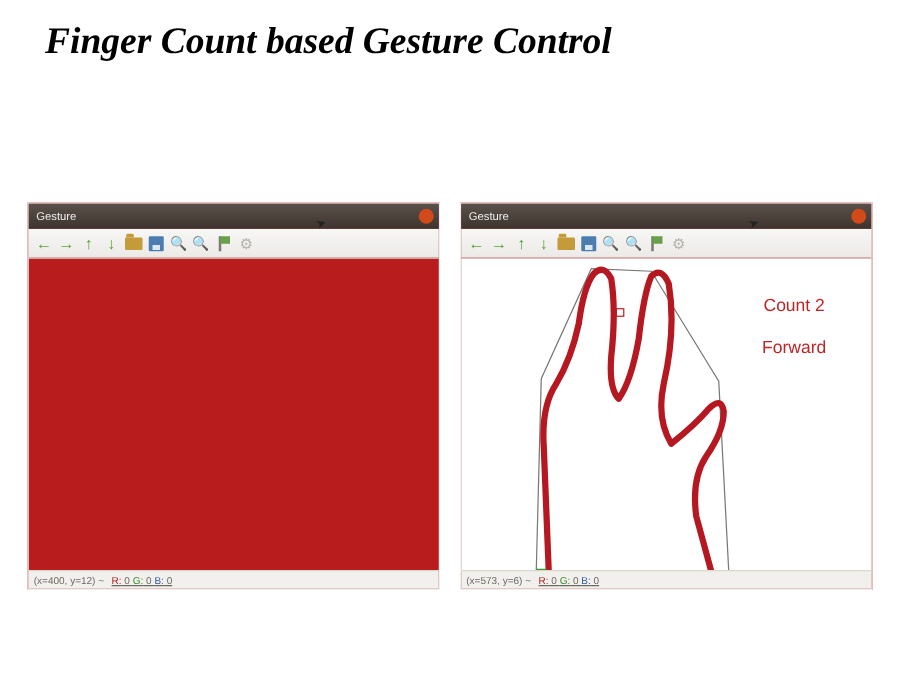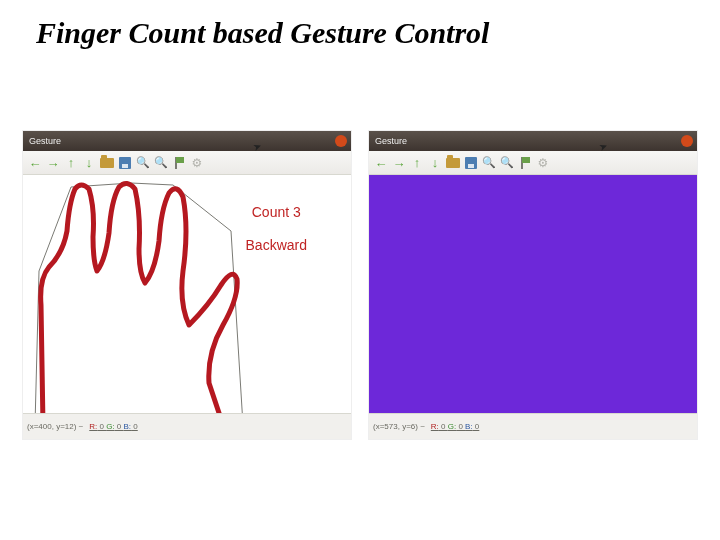--- a/index.html
+++ b/index.html
@@ -23,23 +23,24 @@
     top: 130px;
     left: 22px;
     right: 22px;
     display: flex;
     gap: 16px;
     justify-content: space-between;
   }
   .panel {
     width: 330px;
     height: 310px;
-    background: #6d28d9;
+    background: #b91c1c;
     position: relative;
     border: 1px solid #eee;
+    margin-top: 32px;
   }
   .panel-titlebar {
     height: 20px;
     background: linear-gradient(#5a514a, #3d342f);
     display: flex;
     align-items: center;
     padding: 0 6px;
     position: relative;
   }
   .panel-titlebar-text {
@@ -148,21 +149,21 @@
     top: 44px;
     left: 0;
     right: 0;
     bottom: 14px;
     background: #fff;
     overflow: hidden;
   }
   .panel-status {
     position: absolute;
     left: 0; right: 0; bottom: 0;
-    height: 26px;
+    height: 15px;
     background: #f1f0ed;
     border-top: 1px solid #d8d8d0;
     font-family: Arial, sans-serif;
     font-size: 8px;
     color: #6a6a62;
     display: flex;
     align-items: center;
     padding: 0 4px;
   }
   .panel-status .rgbo {
@@ -231,54 +232,20 @@
           <span class="zoom">🔍</span>
         </span>
       <span class="tb-icon">
           <span class="flag"></span>
         </span>
       <span class="tb-icon">
           <span class="gear">⚙</span>
         </span>
     </div>
 
-    <div class="panel-canvas">
-      <svg class="hand" width="330" height="260" viewBox="0 0 330 260">
-
-        <polyline points="12,250 16,96 48,12 108,8 150,10 208,56 220,250" fill="none" stroke="#7a7a74" stroke-width="1"></polyline>
-
-        <path d="M20 250
-                 L18 130
-                 Q16 104 26 92
-                 Q40 78 44 56
-                 Q46 28 52 14
-                 Q58 6 66 14
-                 Q72 34 70 62
-                 Q70 86 74 96
-                 Q82 86 86 58
-                 Q88 26 96 12
-                 Q104 4 112 14
-                 Q118 40 116 74
-                 Q116 98 122 108
-                 Q132 96 136 66
-                 Q138 34 146 18
-                 Q154 8 160 22
-                 Q166 54 160 96
-                 Q156 128 166 150
-                 Q186 130 198 110
-                 Q210 92 214 104
-                 Q216 122 200 150
-                 Q184 178 186 208
-                 L200 250" fill="none" stroke="#b51820" stroke-width="5" stroke-linejoin="round" stroke-linecap="round"></path>
-      </svg>
-      <div class="overlay-label" style="top:12px; right:44px;">
-        <span>Count 3</span><br>
-        <span>Backward</span>
-      </div>
-    </div>
 
     <div class="panel-status">
       <span>(x=400, y=12) ~</span>
       <span class="rgbo">
         <span class="r">R:</span> 0 <span class="g">G:</span> 0 <span class="b">B:</span> 0
       </span>
     </div>
   </div>
 
   <div class="panel">
@@ -313,20 +280,51 @@
           <span class="zoom">🔍</span>
         </span>
       <span class="tb-icon">
           <span class="flag"></span>
         </span>
       <span class="tb-icon">
           <span class="gear">⚙</span>
         </span>
     </div>
 
+    <div class="panel-canvas">
+      <svg class="hand" width="330" height="260" viewBox="0 0 330 260">
+
+        <polyline points="60,250 64,96 104,8 152,10 206,98 214,250" fill="none" stroke="#7a7a74" stroke-width="1"></polyline>
+
+        <rect x="124" y="40" width="6" height="6" fill="none" stroke="#c02424" stroke-width="1"></rect>
+
+        <path d="M70 250
+                 L66 150
+                 Q64 118 76 100
+                 Q88 80 94 52
+                 Q98 22 106 12
+                 Q114 4 120 16
+                 Q124 42 120 78
+                 Q118 104 126 112
+                 Q136 98 142 64
+                 Q146 28 152 14
+                 Q160 6 166 20
+                 Q172 56 162 100
+                 Q156 128 168 148
+                 Q188 132 198 120
+                 Q208 110 210 122
+                 Q210 138 196 158
+                 Q184 176 188 206
+                 L200 250" fill="none" stroke="#b51820" stroke-width="5" stroke-linejoin="round" stroke-linecap="round"></path>
+      </svg>
+      <div class="overlay-label" style="top:12px; right:36px;">
+        <span>Count 2</span><br>
+        <span>Forward</span>
+      </div>
+    </div>
 
     <div class="marker" style="left:60px;"></div>
     <div class="panel-status">
       <span>(x=573, y=6) ~</span>
       <span class="rgbo">
         <span class="r">R:</span> 0 <span class="g">G:</span> 0 <span class="b">B:</span> 0
       </span>
     </div>
   </div>
 

